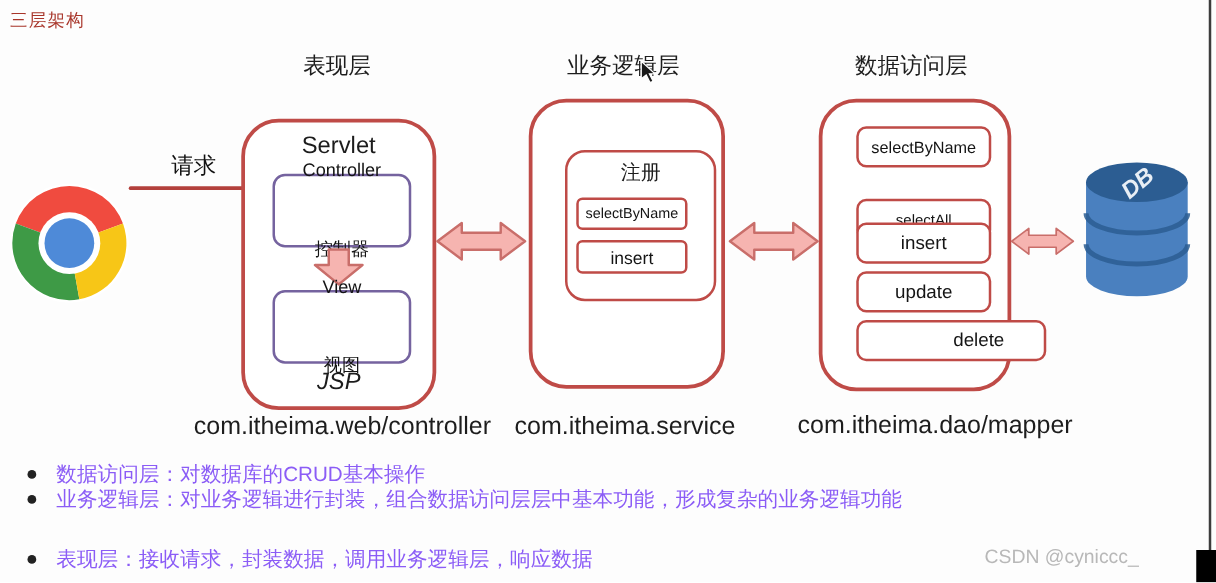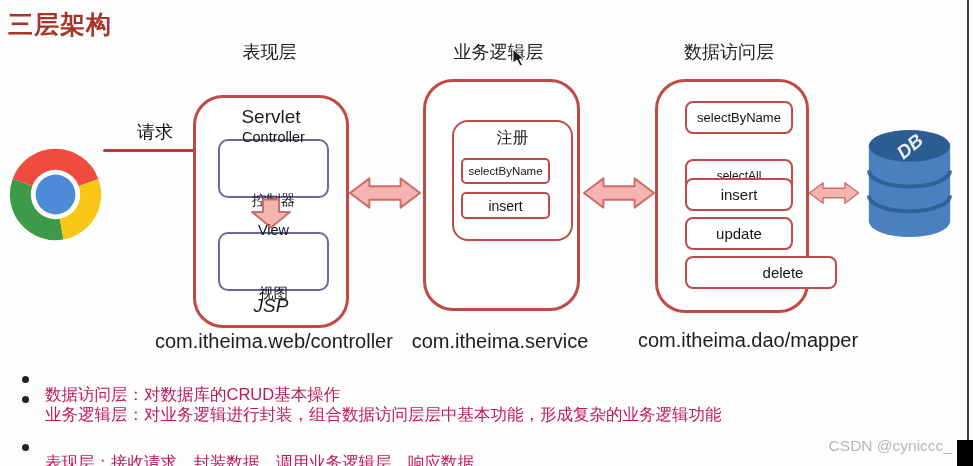--- a/index.html
+++ b/index.html
@@ -3,21 +3,21 @@
 <meta charset="utf-8">
 <style>
   html,body { margin:0; padding:0; background:#fff; }
   .canvas {
     position:relative; width:973px; height:466px; overflow:hidden;
     background:#fdfdfd; font-family:"Liberation Sans", sans-serif; color:#1d1d1d;
   }
   .abs { position:absolute; }
   .center { text-align:center; }
 
-  .page-title { left:8px; top:8px; font-size:25px; font-weight:700; color:#a8352a; letter-spacing:1px; }
+  .page-title { left:8px; top:8px; font-size:14px; font-weight:400; color:#a8352a; letter-spacing:1px; }
 
   .col-header { top:40px; font-size:18px; color:#1d1d1d; }
 
   .layer-box { border:3px solid #bf4b47; border-radius:30px; background:#fff; }
   .box-label { left:0; width:100%; font-size:19px; color:#1c1c1c; }
 
   .node {
     border:2.5px solid #75639f; border-radius:10px; background:#fff;
     display:flex; flex-direction:column; align-items:center; justify-content:center;
     font-size:14.5px; line-height:1.3; color:#141414;gap:44px;
@@ -35,23 +35,23 @@
 
   .req-label { left:137px; top:120px; font-size:18px; color:#111; }
   .req-line { left:103px; top:149px; width:106px; height:3px; background:#b3403c; border-radius:2px; }
   .req-head { left:207px; top:143px; width:0; height:0;
     border-top:8px solid transparent; border-bottom:8px solid transparent; border-left:13px solid #b3403c; }
 
   .pkg { top:330px; font-size:20px; color:#1d1d1d; }
 
   .bullet-row { left:20px; display:flex; align-items:flex-start; }
   .bullet-dot { width:7px; height:7px; border-radius:50%; background:#222; margin:7px 16px 0 2px; flex:none; }
-  .bullet-text { font-size:16.5px; color:#be185d; white-space:nowrap;margin-top:15px; }
+  .bullet-text { font-size:16.5px; color:#8b5cf6; white-space:nowrap; }
 
-  .watermark { left:780px; top:437px; width:172px; text-align:right; font-size:15.5px; color:#b8b8b8; }
+  .watermark { left:739px; top:437px; width:172px; text-align:right; font-size:15.5px; color:#b8b8b8; }
 
   .edge-line { left:967px; top:0; width:2px; height:443px; background:#3c3c3c; }
   .corner-patch { left:957px; top:440px; width:16px; height:26px; background:#000; }
 </style>
 </head>
 <body>
 
 <div class="canvas">
 
   <div class="abs page-title">三层架构</div>

